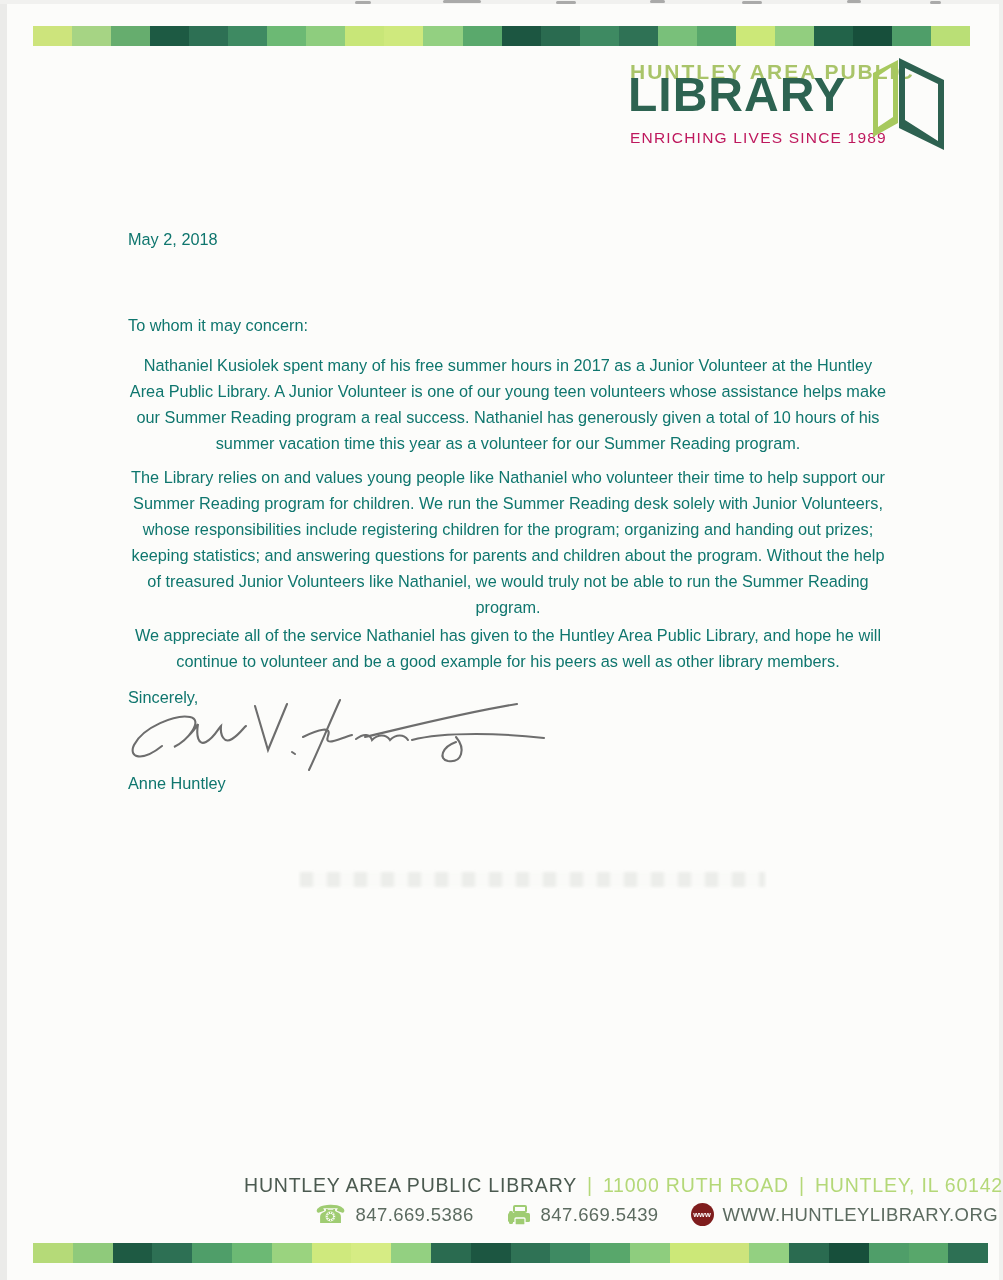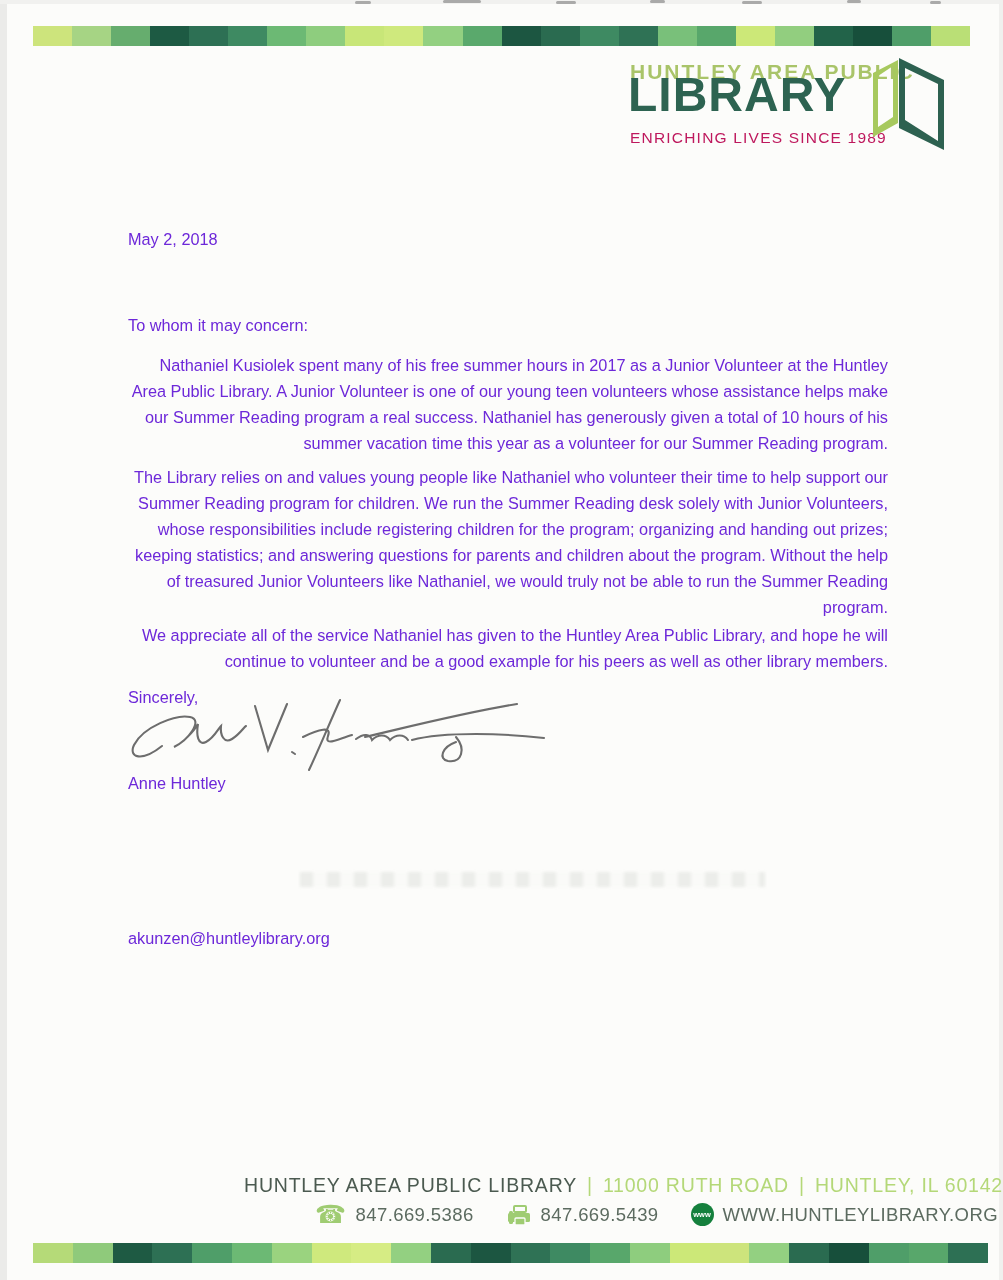--- a/index.html
+++ b/index.html
@@ -35,22 +35,22 @@
     position:absolute;left:0;top:12px;white-space:nowrap;
     font-size:48px;letter-spacing:1px;color:#2d6351;font-weight:bold;
   }
   .logo-tagline{
     position:absolute;left:2px;top:74px;white-space:nowrap;
     font-size:15.5px;letter-spacing:1.2px;color:#be185d;
   }
   .logo-icon{position:absolute;left:244px;top:2px;width:75px;height:95px;}
 
   
-  .txt{position:absolute;color:#6d28d9;font-size:16.3px;line-height:26px;}
-  .para{width:760px;text-align:right;}
+  .txt{position:absolute;color:#0f766e;font-size:16.3px;line-height:26px;}
+  .para{width:760px;text-align:center;}
   .date{left:128px;top:226px;}
   .salutation{left:128px;top:312px;text-align:center;}
   .p1{left:128px;top:352px;}
   .p2{left:128px;top:464px;}
   .p3{left:128px;top:622px;}
   .closing{left:128px;top:684px;}
   .sig-svg{position:absolute;left:122px;top:696px;width:440px;height:82px;}
   .sig-name{left:128px;top:770px;}
   .sig-block{left:128px;top:816px;line-height:26.5px;}
   .contact-block{left:128px;top:925px;line-height:26.5px;}
@@ -70,21 +70,21 @@
   .f-sep{color:#b4d878;margin:0 10px;}
   .footer-line2{
     position:absolute;left:155px;top:1203px;width:1003px;text-align:center;
     font-size:18.5px;letter-spacing:.4px;color:#5c6b60;white-space:nowrap;
     display:flex;align-items:center;justify-content:center;gap:9px;
   }
   .phone-glyph{color:#9fcc72;font-size:25px;line-height:22px;font-family:"DejaVu Sans",sans-serif;}
   .fax-svg{width:26px;height:22px;display:inline-block;}
   .www-badge{
     display:inline-block;width:23px;height:23px;border-radius:50%;
-    background:#15803d;color:#ffffff;font-size:7.5px;font-weight:bold;
+    background:#7f1d1d;color:#ffffff;font-size:7.5px;font-weight:bold;
     line-height:23px;text-align:center;letter-spacing:0;
   }
   .fgap{display:inline-block;width:14px;}
 </style>
 </head>
 <body>
 
 <div class="page">
 
   <div class="edge-left"></div>
@@ -156,21 +156,20 @@
       <path d="M290,44 C305,40 332,38 354,38 C375,38 404,40 422,42"></path>
       <path d="M334,41 C344,53 340,67 326,65 C316,63 320,51 334,46"></path>
     </g>
   </svg>
 
   <div class="txt sig-name">Anne Huntley</div>
 
   <div class="bleed"></div>
 
   <div class="txt contact-block">
-    <div>akunzen@huntleylibrary.org</div>
   </div>
 
   <div class="footer-line1">
     <span class="f-dark">HUNTLEY AREA PUBLIC LIBRARY</span><span class="f-sep">|</span><span class="f-green">11000 RUTH ROAD</span><span class="f-sep">|</span><span class="f-green">HUNTLEY, IL 60142</span>
   </div>
 
   <div class="footer-line2">
     <span class="phone-glyph">☎</span>
     <span>847.669.5386</span>
     <span class="fgap"></span>

